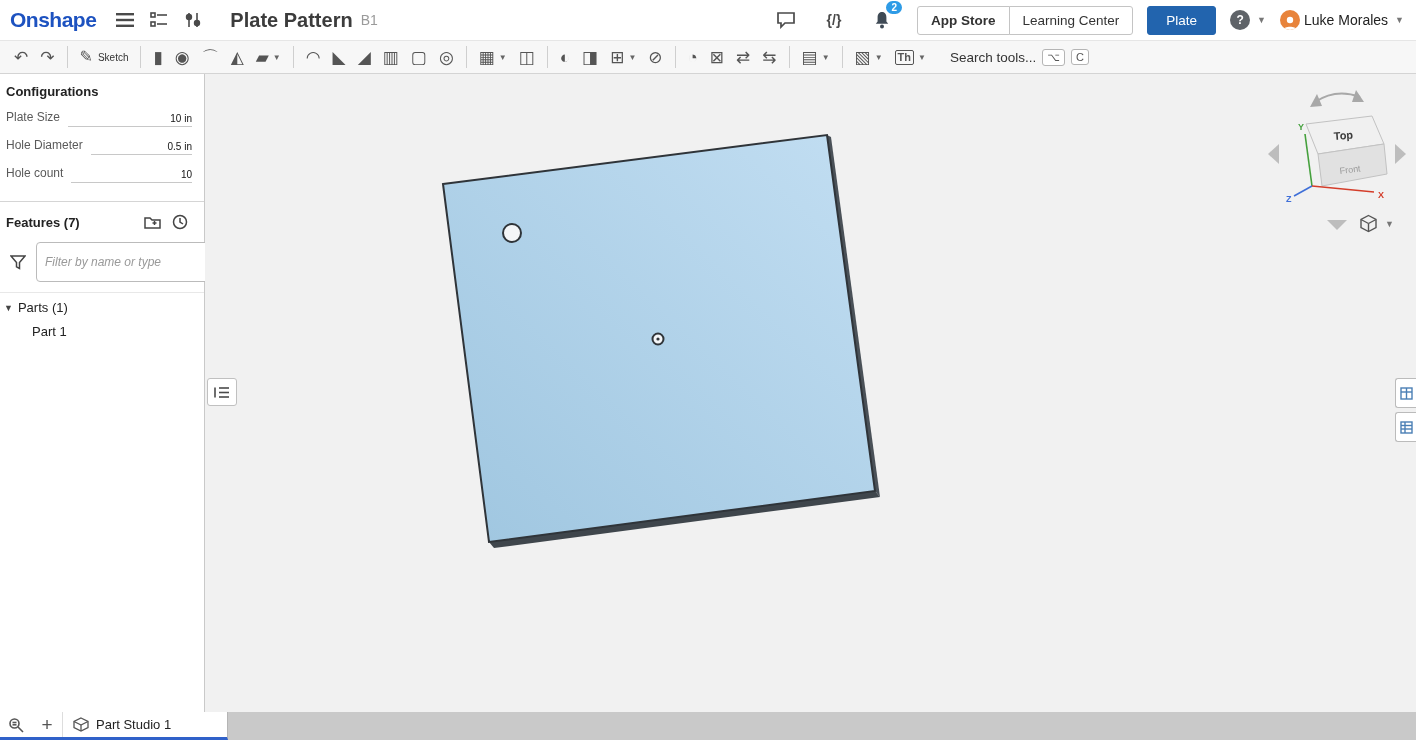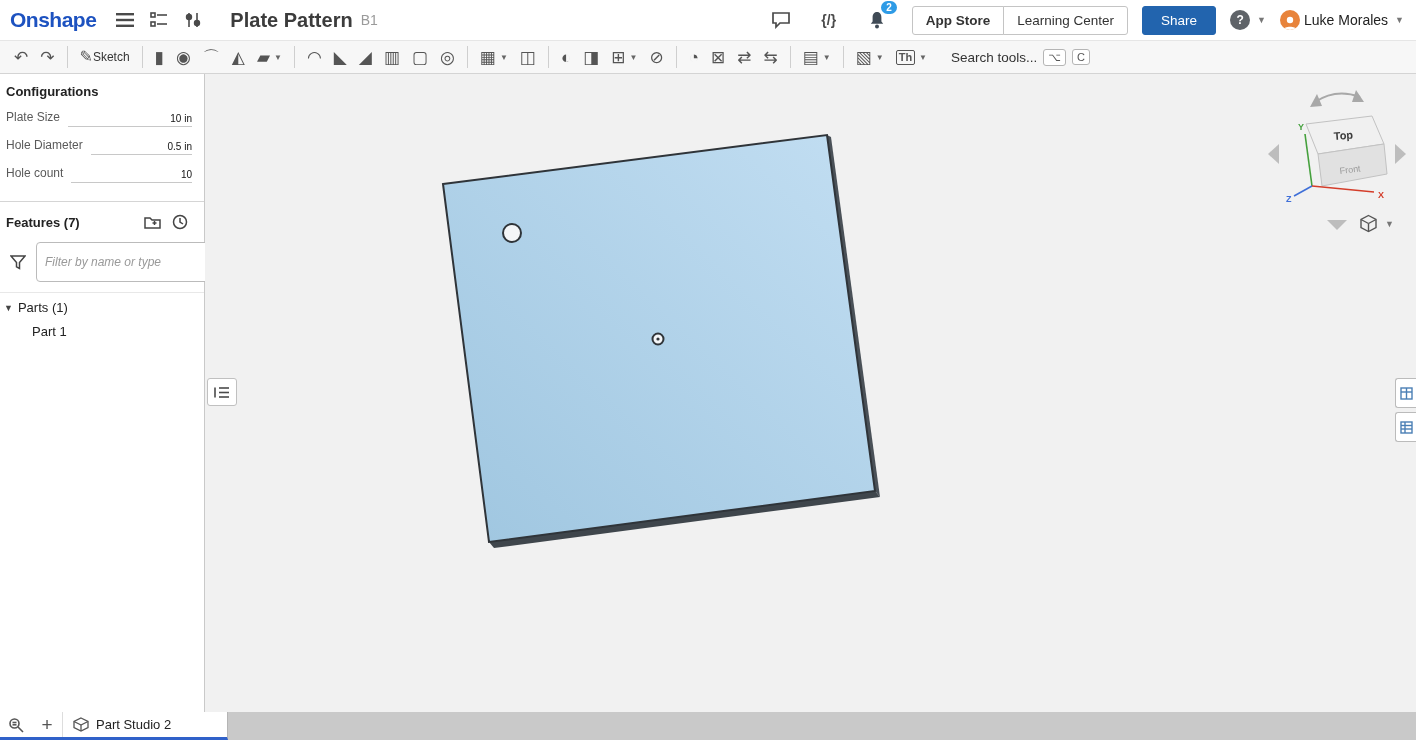--- a/index.html
+++ b/index.html
@@ -28,21 +28,21 @@
   .user-name { font-size:14px; color:#222; display:flex; align-items:center; gap:4px; cursor:pointer; }
   .braces { font-size:14px; font-weight:bold; color:#4a4a4a; }
 
   
   .toolbar { height:34px; background:#f7f7f7; border-top:1px solid #e6e6e6; border-bottom:1px solid #d4d4d4;
     display:flex; align-items:center; padding-left:8px; }
   .tool { display:flex; align-items:center; height:28px; padding:0 5px; margin:0 1px; border-radius:3px; cursor:pointer; color:#555; }
   .tool .glyph { font-size:17px; line-height:1; }
   .tool.boxed .glyph { font-size:11px; border:1.5px solid #555; border-radius:2px; padding:1px 2px; font-weight:bold; }
   .tool.labeled .glyph { font-size:16px; }
-  .tool-label { font-size:12px; color:#333; }
+  .tool-label { font-size:10px; color:#333; margin-left:5px; }
   .tool .caret { font-size:8px; margin-left:4px; color:#666; }
   .tb-sep { width:1px; height:22px; background:#cfcfcf; margin:0 6px; display:inline-block; }
   .search-tools { display:flex; align-items:center; gap:6px; margin-left:18px; cursor:pointer; }
   .search-label { font-size:13.5px; color:#333;text-align:right; }
   kbd { border:1px solid #b5b5b5; border-radius:3px; background:#fff; color:#555; font-size:11px;
     font-family:"Liberation Sans",sans-serif; padding:1px 4px; min-width:14px; text-align:center; display:inline-block; }
 
   
   .main { display:flex; height:638px; position:relative; }
   .left-panel { width:205px; background:#fff; border-right:1px solid #c9c9c9; font-size:13px; flex-shrink:0; }
@@ -134,21 +134,21 @@
     <span class="tb-icon bell-wrap">
       <svg width="18" height="19" viewBox="0 0 18 19" fill="#3f4a55">
         <path d="M9 1 C5.8 1 4.6 3.6 4.6 6.4 L4.6 10.5 L2.8 12.8 L15.2 12.8 L13.4 10.5 L13.4 6.4 C13.4 3.6 12.2 1 9 1 Z"></path>
         <circle cx="9" cy="15.6" r="2"></circle>
       </svg>
       <span class="badge">2</span>
     </span>
     <span>
       <button class="btn grouped">App Store</button><button class="btn grouped2">Learning Center</button>
     </span>
-    <button class="btn-share">Share</button>
+    <button class="btn-share">Plate</button>
     <span class="user-name">
       <span class="help-circle">?</span>
       <span class="caret">▼</span>
     </span>
     <span class="user-name">
       <span class="avatar">
         <svg width="16" height="15" viewBox="0 0 16 15">
             <circle cx="8" cy="5" r="3.2" fill="#fff"></circle>
             <path d="M1.5 15 C1.5 10.8 14.5 10.8 14.5 15 Z" fill="#fff"></path>
           </svg>
@@ -408,17 +408,17 @@
       </svg>
     </span>
     <span class="bb-plus">+</span>
     <div class="tab">
       <svg width="16" height="15" viewBox="0 0 16 15" fill="none" stroke="#555" stroke-width="1.3">
         <polygon points="8,1 15,4.5 15,10.5 8,14 1,10.5 1,4.5"></polygon>
         <line x1="1" y1="4.5" x2="8" y2="8"></line>
           <line x1="15" y1="4.5" x2="8" y2="8"></line>
           <line x1="8" y1="8" x2="8" y2="14"></line>
       </svg>
-      <span>Part Studio 2</span>
+      <span>Part Studio 1</span>
     </div>
   </div>
   <div class="bb-fill"></div>
 </div>
 
 </body></html>

